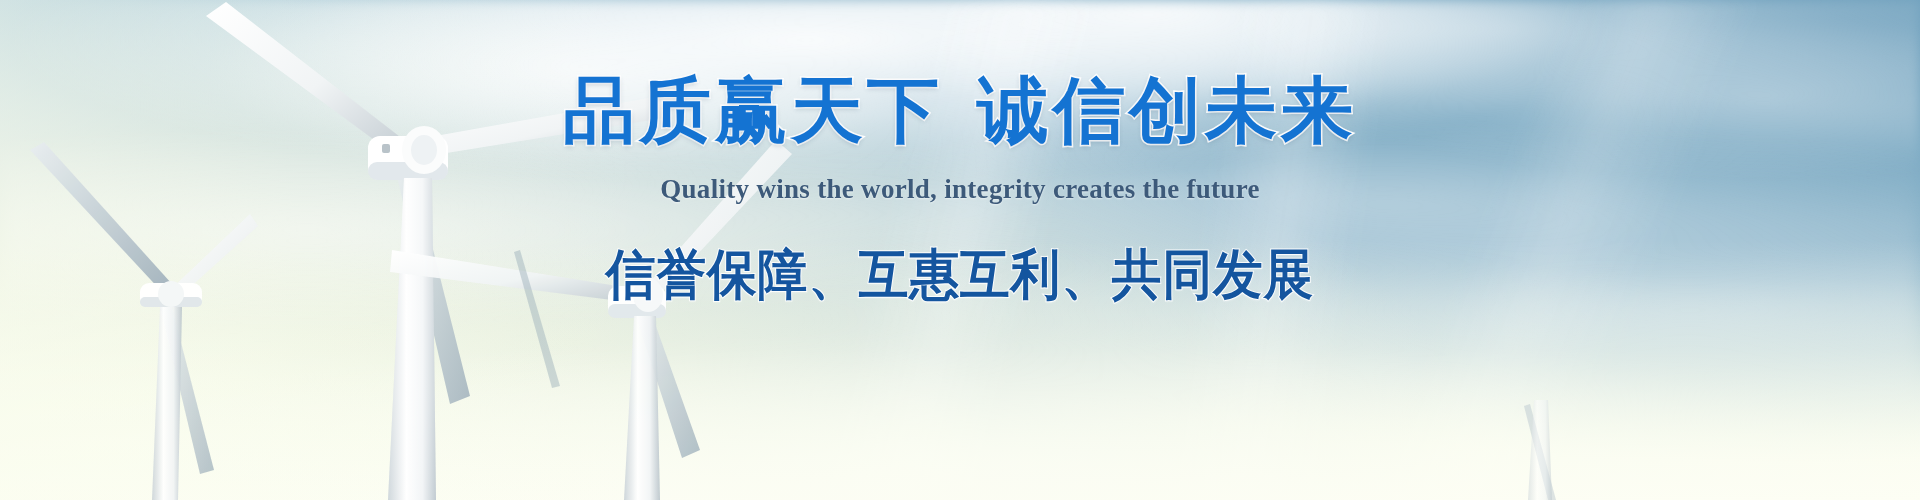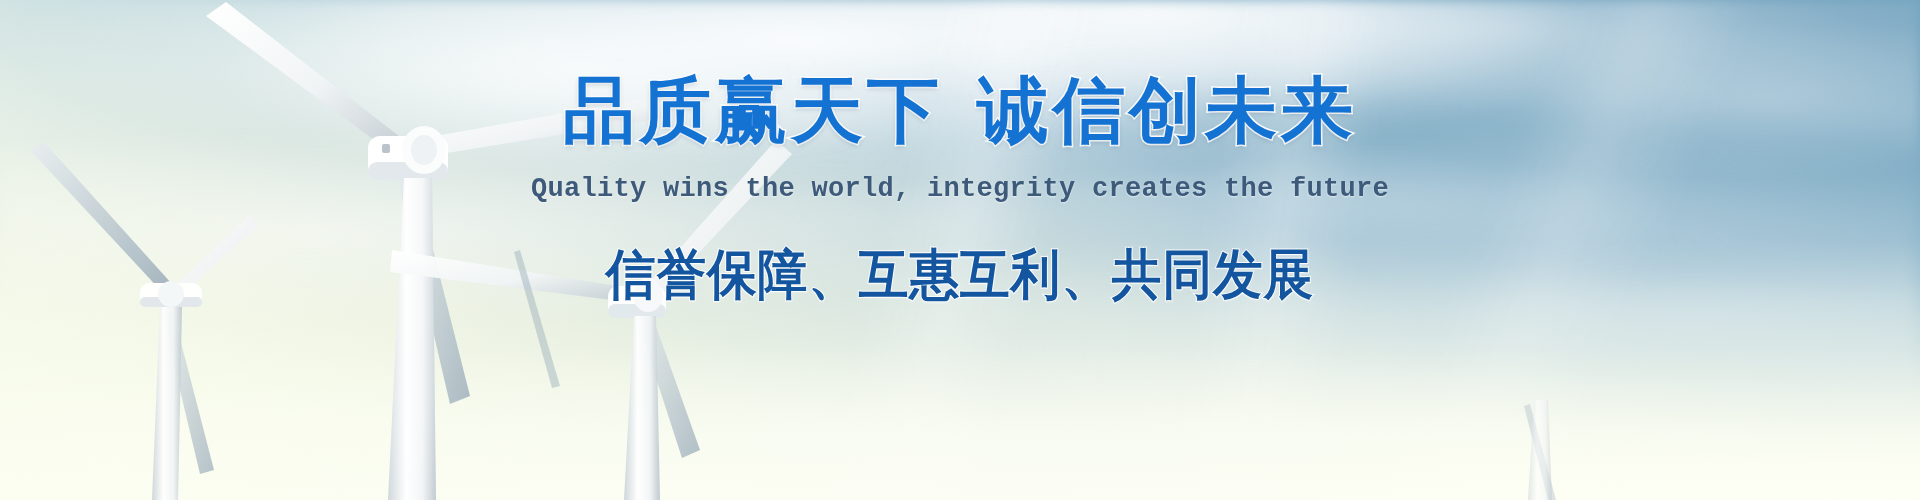--- a/index.html
+++ b/index.html
@@ -94,21 +94,21 @@
       0 0 2px rgba(255,255,255,.95),
       0 2px 5px rgba(40,70,100,.20);
   }
   .headline .gap { display: inline-block; width: 34px; }
 
   .subline {
     position: absolute;
     left: 0;
     right: 0;
     top: 176px;
-    font-family: Liberation Mono, monospace;
+    font-family: Liberation Serif, serif;
     font-size: 27px;
     font-weight: 700;
     letter-spacing: .3px;
     line-height: 1;
     color: #3d5a7a;
     text-shadow: 0 1px 2px rgba(255,255,255,.55);
   }
 
   .tagline {
     position: absolute;

